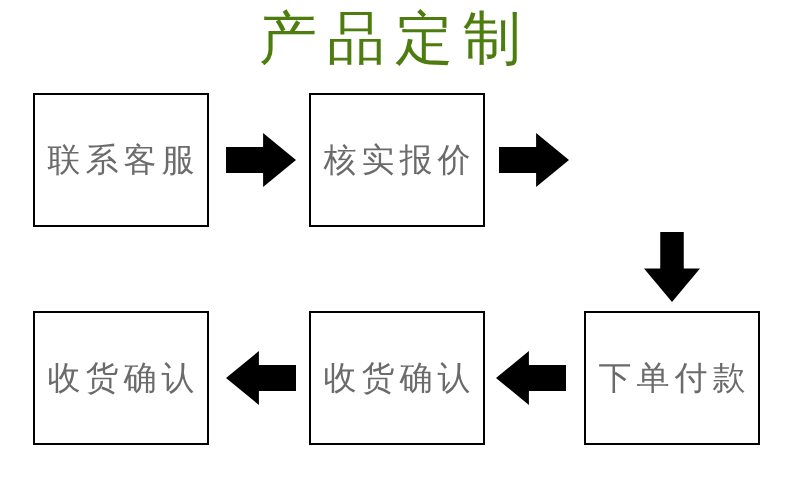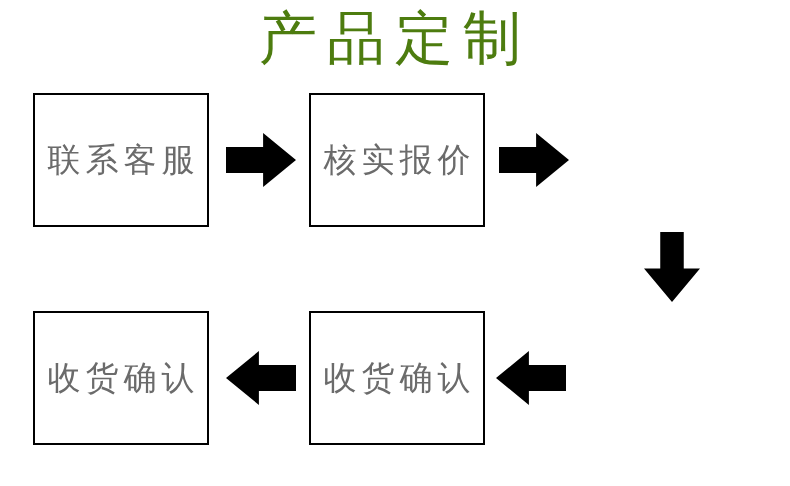--- a/index.html
+++ b/index.html
@@ -86,20 +86,23 @@
 
   <div class="step s2">
     <span class="step-label">核实报价</span>
   </div>
 
   <div class="arrow right a2"></div>
 
 
   <div class="arrow down a3"></div>
 
+  <div class="step s4">
+    <span class="step-label">下单付款</span>
+  </div>
 
   <div class="arrow left a4"></div>
 
   <div class="step s5">
     <span class="step-label">收货确认</span>
   </div>
 
   <div class="arrow left a5"></div>
 
   <div class="step s6">

